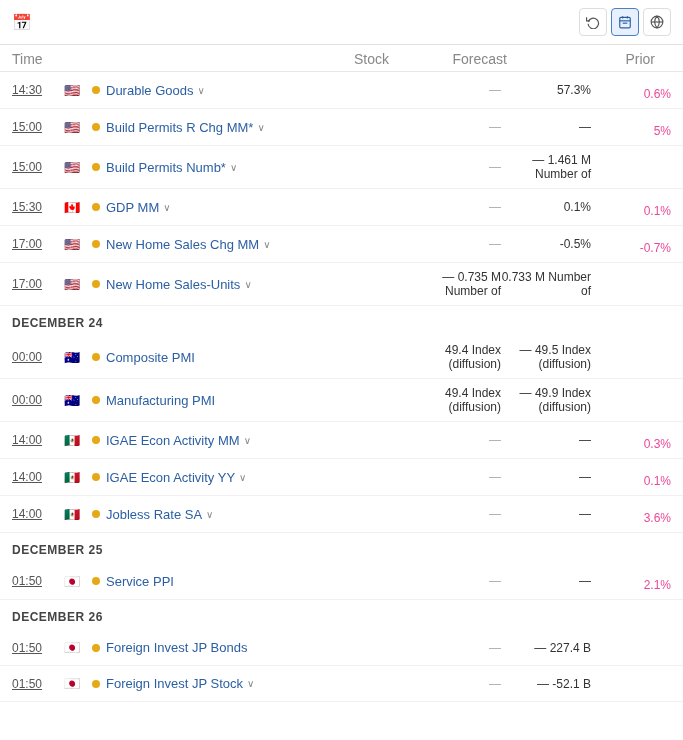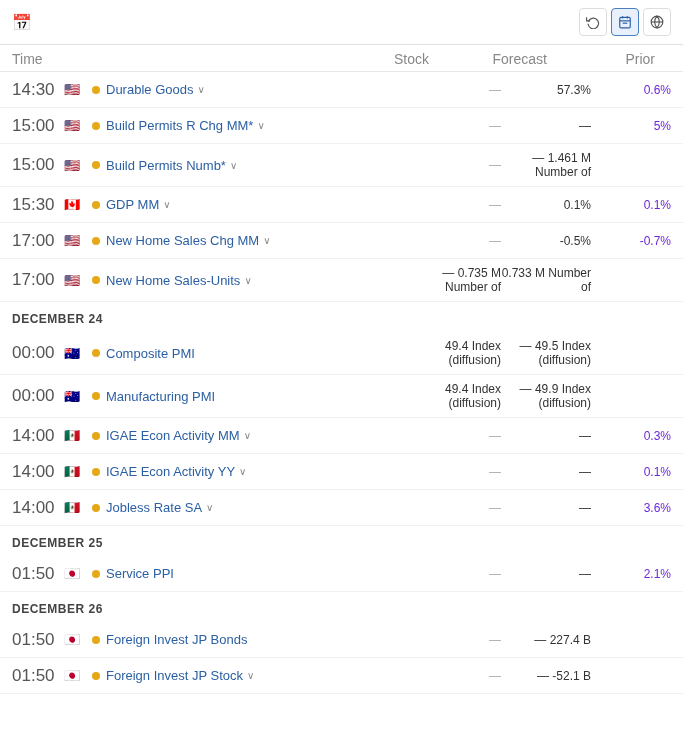--- a/index.html
+++ b/index.html
@@ -56,21 +56,21 @@
       color: #888;
       font-size: 14px;
       gap: 28px;
     }
     .col-time { width: 50px; flex-shrink: 0; }
     .col-flag { width: 30px; flex-shrink: 0; }
     .col-imp { width: 14px; flex-shrink: 0; }
     .col-name { flex: 1; }
     .col-actual { width: 90px; text-align: right; flex-shrink: 0; }
     .col-forecast { width: 90px; text-align: right; flex-shrink: 0; }
-    .col-prior { width: 80px; text-align: right; flex-shrink: 0; }
+    .col-prior { width: 80px; text-align: right; flex-shrink: 0; margin-left: 40px; }
 
     
     .section-header {
       padding: 10px 12px 6px 12px;
       font-size: 12px;
       font-weight: 700;
       color: #444;
       letter-spacing: 0.5px;
       background: #fff;
     }
@@ -81,21 +81,22 @@
       align-items: center;
       padding: 7px 12px;
       border-bottom: 1px solid #f0f0f0;
       min-height: 36px;
     }
 
     .cell-time {
       width: 50px;
       flex-shrink: 0;
       color: #555;
-      font-size: 17px;
+      font-size: 12px;
+      text-decoration: underline;
     }
     .cell-flag {
       width: 30px;
       flex-shrink: 0;
       display: flex;
       align-items: center;
     }
     .cell-imp {
       width: 14px;
       flex-shrink: 0;
@@ -127,21 +128,22 @@
       text-align: right;
       flex-shrink: 0;
       font-size: 12px;
       color: #333;
     }
     .cell-prior {
       width: 80px;
       text-align: right;
       flex-shrink: 0;
       font-size: 12px;
-      color: #6d28d9;
+      color: #ec4899;
+      margin-top: 8px;
     }
 
     
     .dot {
       width: 8px;
       height: 8px;
       border-radius: 50%;
       display: inline-block;
     }
     .dot-medium { background: #e6a817; }

